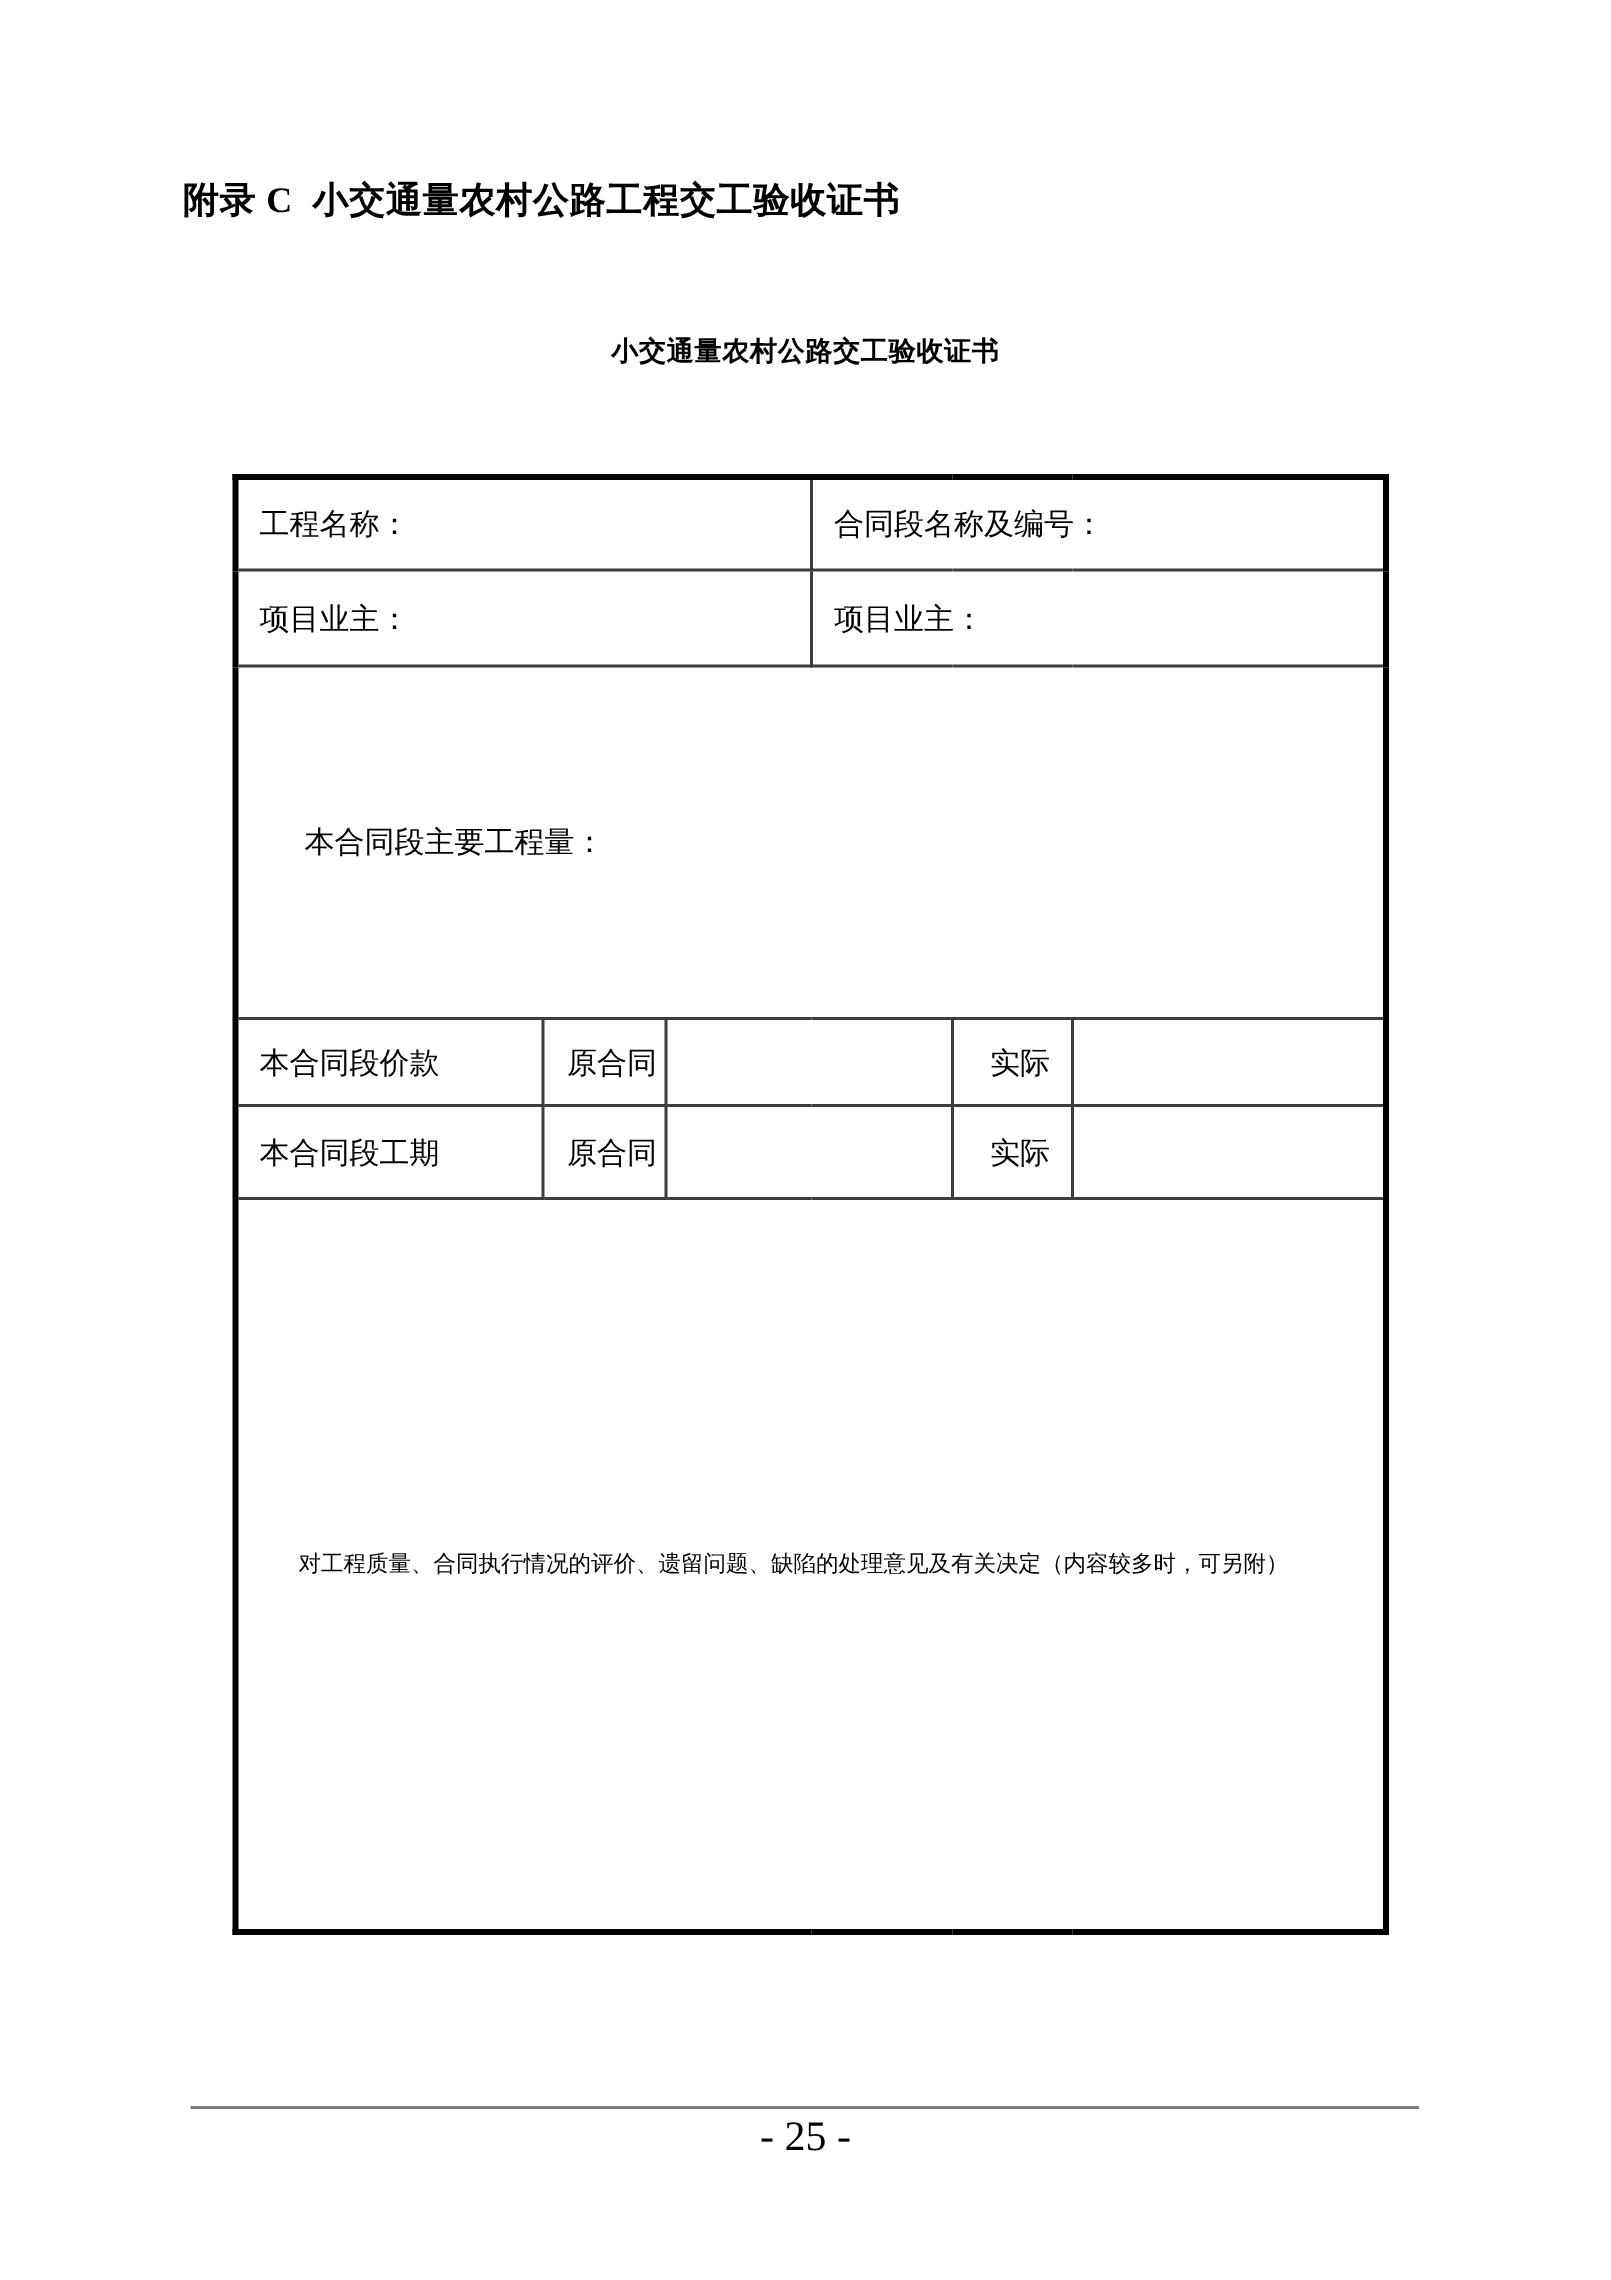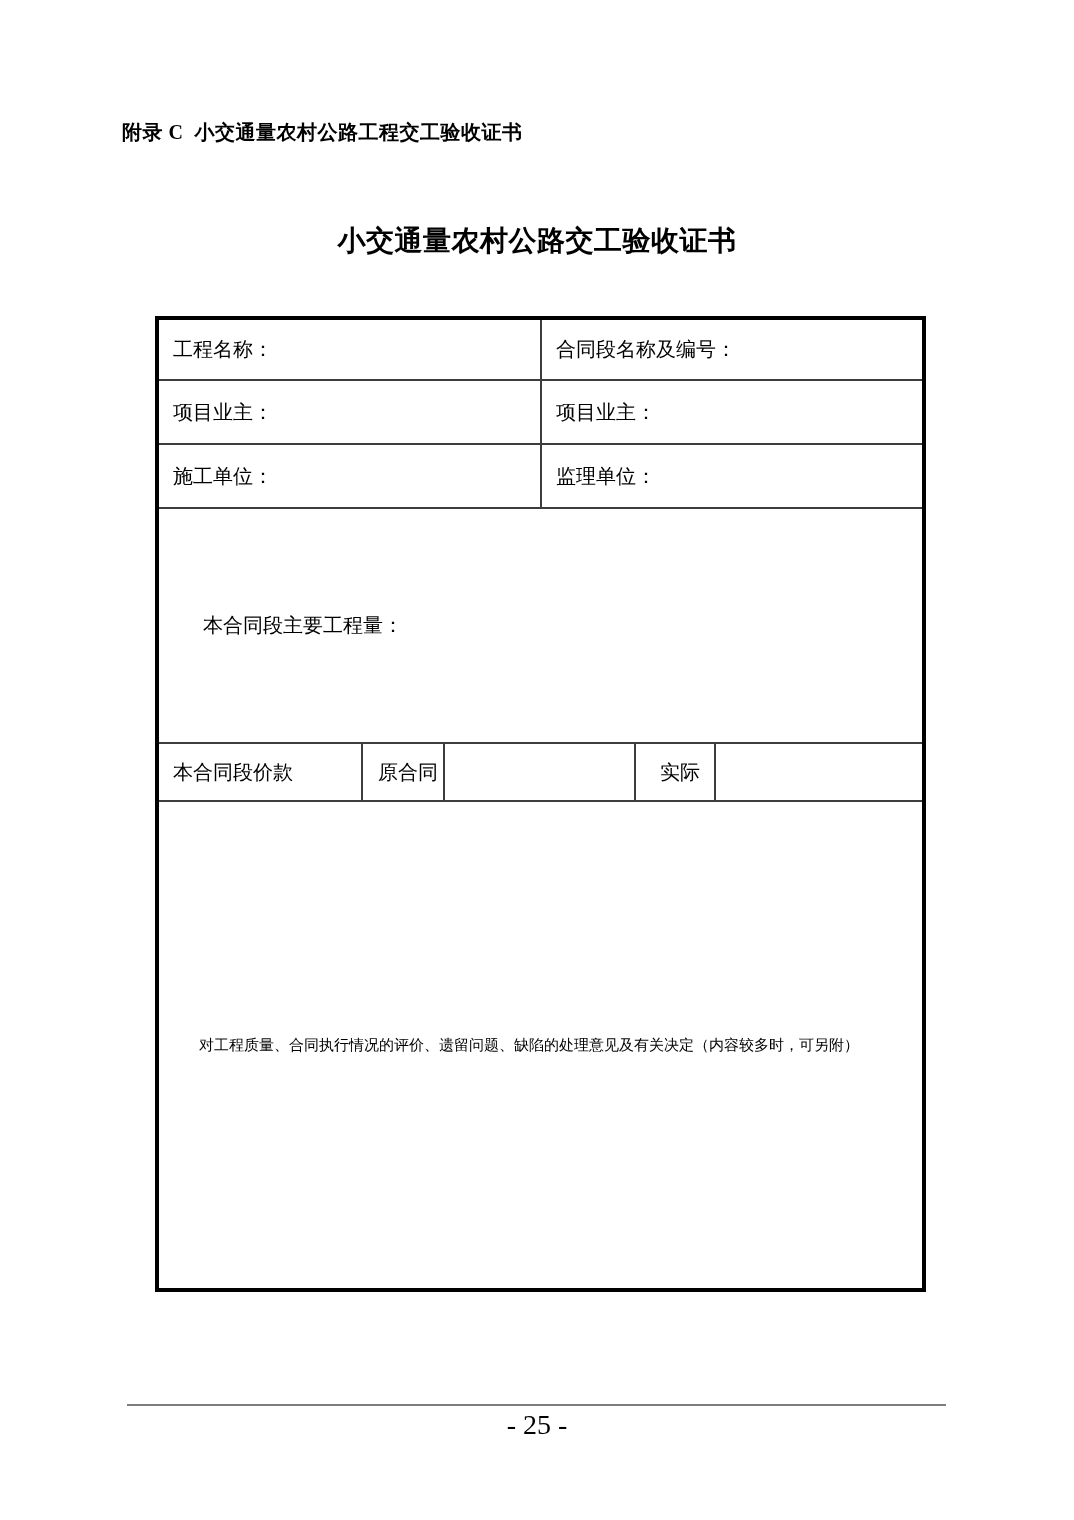--- a/index.html
+++ b/index.html
@@ -11,30 +11,30 @@
   }
   .page {
     position: relative;
     width: 1074px; height: 1520px;
     background: #fff;
     overflow: hidden;
   }
   .appendix-heading {
     position: absolute;
     left: 122px; top: 121px;
-    font-size: 20px; font-weight: bold;
+    font-size: 24px; font-weight: bold;
     line-height: 1.15;
     letter-spacing: 0.5px;
     white-space: pre;
   }
   .cert-title {
     position: absolute;
     left: 0; right: 0; top: 222px;
     text-align: center;
-    font-size: 28px; font-weight: bold;
+    font-size: 18px; font-weight: bold;
     letter-spacing: 0.5px;
   }
   .meta-line {
     position: absolute;
     left: 120px; right: 128px; top: 284px;
     font-size: 20px;
     line-height: 26px;
   }
   .meta-right {
     position: absolute;
@@ -111,29 +111,32 @@
     </colgroup>
     <tbody>
         <tr style="height:62px">
       <td colspan="3" class="outer-t outer-l">工程名称：</td>
       <td colspan="3" class="outer-t outer-r">合同段名称及编号：</td>
     </tr>
     <tr style="height:64px">
       <td colspan="3" class="outer-l">项目业主：</td>
       <td colspan="3" class="outer-r">项目业主：</td>
     </tr>
-    <tr style="height:64px">
-      <td colspan="3" class="outer-l">施工单位：</td>
-      <td colspan="3" class="outer-r">监理单位：</td>
-    </tr>
     <tr style="height:235px">
       <td colspan="6" class="tall-cell outer-l outer-r">本合同段主要工程量：</td>
     </tr>
     <tr style="height:58px">
       <td class="outer-l">本合同段价款</td>
+      <td class="center-cell">原合同</td>
+      <td colspan="2"></td>
+      <td class="center-cell">实际</td>
+      <td class="outer-r"></td>
+    </tr>
+    <tr style="height:62px">
+      <td class="outer-l">本合同段工期</td>
       <td class="center-cell">原合同</td>
       <td colspan="2"></td>
       <td class="center-cell">实际</td>
       <td class="outer-r"></td>
     </tr>
     <tr style="height:489px">
       <td colspan="6" class="eval-cell outer-l outer-r outer-b">对工程质量、合同执行情况的评价、遗留问题、缺陷的处理意见及有关决定（内容较多时，可另附）</td>
     </tr>
   </tbody>
     </table>

